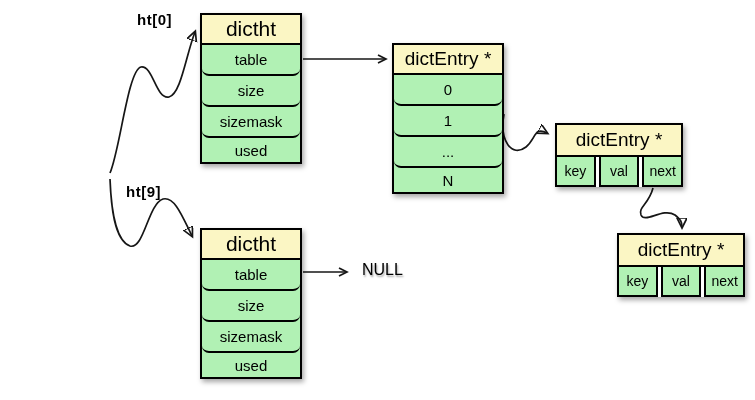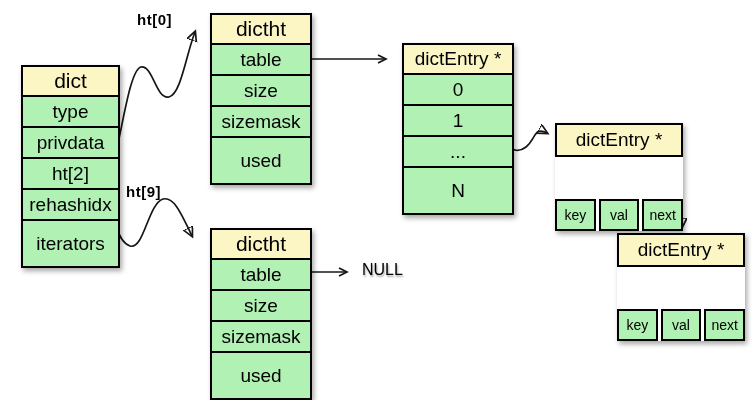--- a/index.html
+++ b/index.html
@@ -14,38 +14,38 @@
   }
   #arrows { position: absolute; left: 0; top: 0; width: 755px; height: 400px; }
   #arrows path { fill: none; stroke: #161616; stroke-width: 1.7px; }
 
   
   .vtable {
     position: absolute;
     border: 2px solid var(--border, #000);
     background: var(--row-bg, #b1f1b4);
     box-shadow: 2px 3px 5px rgba(0,0,0,0.35);
-    margin-left: 10px;
   }
   .vhdr {
     height: 30px;
     background: var(--header-bg, #fbf6c4);
     border-bottom: 2px solid var(--border, #000);
     display: flex; align-items: center; justify-content: center;
     font-size: 21px;
   }
   .vhdr.hdr-sm { font-size: 19px; }
   .vrow {
     height: 31px;
     background: var(--row-bg, #b1f1b4);
     border-bottom: 2px solid var(--border, #000);
     display: flex; align-items: center; justify-content: center;
-    font-size: 19px;
+    font-size: 15px;
+    border-radius: 7px;
   }
-  .vrow:last-child { border-bottom: none; height: 45px; }
+  .vrow:last-child { border-bottom: none; height: 24px; }
 
   
   .htable {
     position: absolute;
     background: #ffffff;
     box-shadow: 2px 3px 5px rgba(0,0,0,0.35);
   }
   .htable .hhdr {
     height: 34px;
     background: var(--header-bg, #fbf6c4);
@@ -54,21 +54,20 @@
     font-size: 19px;
   }
   .hcells { display: flex; gap: 3px; margin-top: -2px; }
   .hcell {
     flex: 1;
     height: 32px;
     background: var(--row-bg, #b1f1b4);
     border: 2px solid var(--border, #000);
     display: flex; align-items: center; justify-content: center;
     font-size: 14px;
-    margin-top: 44px;
   }
 
   .ptr-label {
     position: absolute;
     font-size: 15px;
     font-weight: bold;
     letter-spacing: 0.5px;
   }
   .null-label {
     position: absolute;
@@ -91,28 +90,20 @@
       </marker>
     </defs>
     <path d="M 110 173 C 120 150, 128 70, 141 67 C 153 65, 156 100, 169 97 C 181 94, 186 55, 195 32" marker-end="url(#headFill)"></path>
     <path d="M 110 179 C 111 205, 114 240, 130 246 C 144 250, 148 204, 163 199 C 175 196, 183 218, 192 236" marker-end="url(#headFill)"></path>
     <path d="M 303 59 L 386 59" marker-end="url(#headOpen)"></path>
     <path d="M 504 114 C 499 141, 512 158, 526 147 C 536 139, 534 126, 547 133" marker-end="url(#headFill)"></path>
     <path d="M 653 188 C 649 204, 638 207, 641 215 C 645 224, 663 207, 675 215 C 681 220, 682 222, 682 227" marker-end="url(#headFill)"></path>
     <path d="M 303 272 L 347 272" marker-end="url(#headOpen)"></path>
   </svg>
 
-  <div class="vtable" style="left:11px; top:65px; width:99px;">
-    <div class="vhdr">dict</div>
-    <div class="vrow">type</div>
-    <div class="vrow">privdata</div>
-    <div class="vrow">ht[2]</div>
-    <div class="vrow">rehashidx</div>
-    <div class="vrow">iterators</div>
-  </div>
 
   <div class="vtable" style="left:200px; top:13px; width:102px;">
     <div class="vhdr">dictht</div>
     <div class="vrow">table</div>
     <div class="vrow">size</div>
     <div class="vrow">sizemask</div>
     <div class="vrow">used</div>
   </div>
 
   <div class="vtable" style="left:200px; top:228px; width:102px;">

